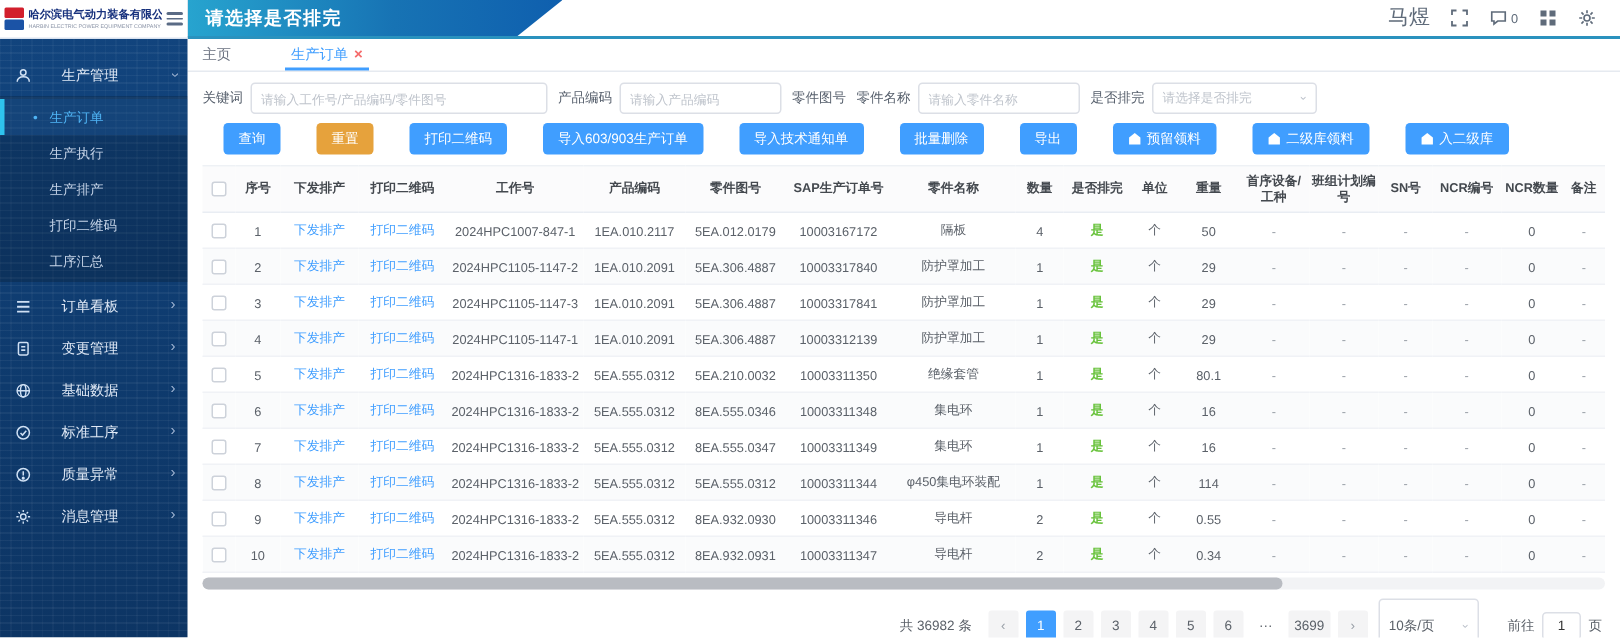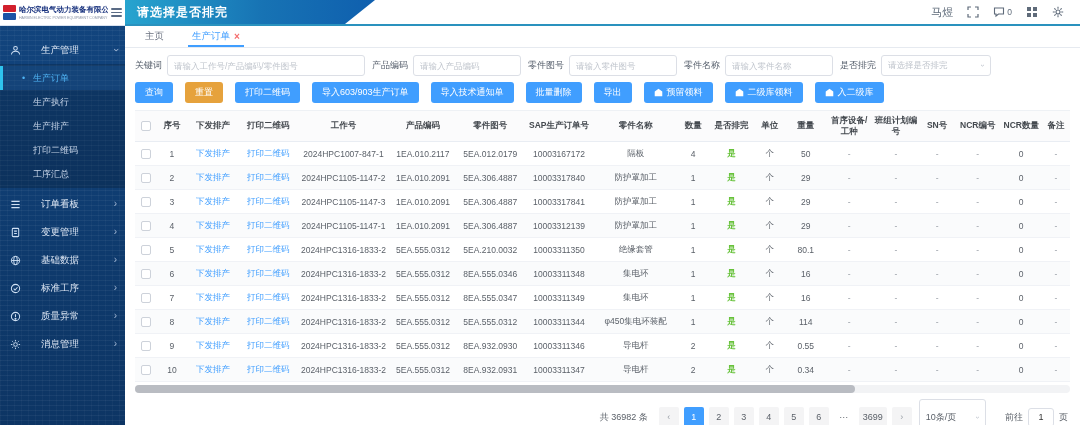--- a/index.html
+++ b/index.html
@@ -40,28 +40,28 @@
 
   
   .main { flex:1; display:flex; flex-direction:column; min-width:0; }
 
   .topbar { height:26px; flex:0 0 26px; background:#fff; display:flex; align-items:stretch;
     border-bottom:2px solid #2a92be; position:relative; }
   .banner { width:250px; background:linear-gradient(90deg,#27a4cf 0%,#1773b4 55%,#0f5fae 100%);
     clip-path:polygon(0 0,100% 0,88% 100%,0 100%); display:flex; align-items:center; padding-left:12px; }
   .banner-title { color:#fff; font-size:12px; font-weight:bold; letter-spacing:1px; white-space:nowrap; }
   .topbar-right { margin-left:auto; display:flex; align-items:center; gap:14px; padding-right:16px; color:#5f6b7a; }
-  .user-name { font-size:11px; color:#5f6b7a; cursor:pointer; }
+  .user-name { font-size:14px; color:#5f6b7a; cursor:pointer; }
   .top-ico { width:12px; height:12px; display:inline-flex; cursor:pointer; color:#5f6b7a; }
   .top-ico svg { width:12px; height:12px; }
   .msg-wrap { display:flex; align-items:center; gap:2px; cursor:pointer; }
   .msg-count { font-size:8.5px; color:#5f6b7a; }
 
   .tabbar { height:22px; flex:0 0 22px; background:#fff; border-bottom:1px solid #e6eaf0;
-    display:flex; align-items:stretch; padding-left:10px; gap:8px; }
+    display:flex; align-items:stretch; padding-left:0; gap:20px; }
   .tab { display:flex; align-items:center; gap:4px; padding:0 10px; font-size:9.5px; color:#6b7280;
     cursor:pointer; position:relative; }
   .tab.active { color:#409eff; }
   .tab.active::after { content:""; position:absolute; left:6px; right:6px; bottom:0; height:2px; background:#409eff; }
   .tab-close { color:#f56c6c; font-size:10px; font-weight:bold; line-height:1; cursor:pointer; }
 
   .content { flex:1; background:#fff; padding:7px 10px 0 10px; display:flex; flex-direction:column; min-width:0; }
 
   
   .filter-row { display:flex; align-items:center; gap:7px; }
@@ -69,21 +69,21 @@
   .f-label { font-size:9px; color:#555e6b; white-space:nowrap; }
   .f-input { height:21px; border:1px solid #dcdfe6; border-radius:3px; font-size:8.5px; padding:0 6px;
     color:#333; outline:none; font-family:inherit; }
   .f-input::placeholder { color:#bfc4cc; }
   .w-kw { width:198px; } .w-md { width:108px; }
   .f-select { height:21px; width:110px; border:1px solid #dcdfe6; border-radius:3px; font-size:8.5px;
     color:#bfc4cc; display:flex; align-items:center; padding:0 6px; cursor:pointer; }
   .f-select .sel-arrow { margin-left:auto; color:#b6bcc6; font-size:8px; transform:rotate(90deg); }
 
   
-  .btn-row { display:flex; align-items:center; gap:12px; margin-top:6px; }
+  .btn-row { display:flex; align-items:center; gap:24px; margin-top:6px;margin-left:14px; }
   .btn { height:21px; border:none; border-radius:3px; font-size:9px; color:#fff; padding:0 10px;
     display:inline-flex; align-items:center; gap:4px; cursor:pointer; white-space:nowrap; font-family:inherit; }
   .btn.primary { background:#409eff; }
   .btn.warning { background:#e6a23c; }
   .btn-ico { width:9px; height:9px; display:inline-flex; }
   .btn-ico svg { width:9px; height:9px; }
 
   
   .tbl-wrap { margin-top:7px; }
   table { width:100%; border-collapse:collapse; table-layout:fixed; }
@@ -287,21 +287,20 @@
         <div class="f-group">
           <span class="f-label">关键词</span>
           <input class="f-input w-kw" placeholder="请输入工作号/产品编码/零件图号" style="">
         </div>
         <div class="f-group">
           <span class="f-label">产品编码</span>
           <input class="f-input w-md" placeholder="请输入产品编码" style="">
         </div>
         <div class="f-group">
           <span class="f-label">零件图号</span>
-          <input class="f-input w-md" placeholder="请输入零件图号" style="">
         </div>
         <div class="f-group">
           <span class="f-label">零件名称</span>
           <input class="f-input w-md" placeholder="请输入零件名称" style="">
         </div>
         <div class="f-group">
           <span class="f-label">是否排完</span>
           <div class="f-select">
             <span>请选择是否排完</span>
             <span class="sel-arrow">›</span>

